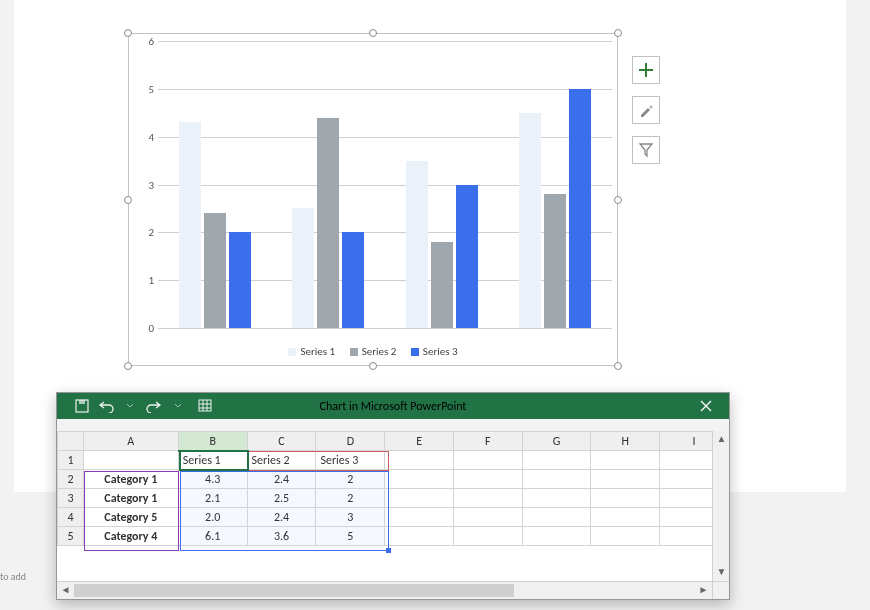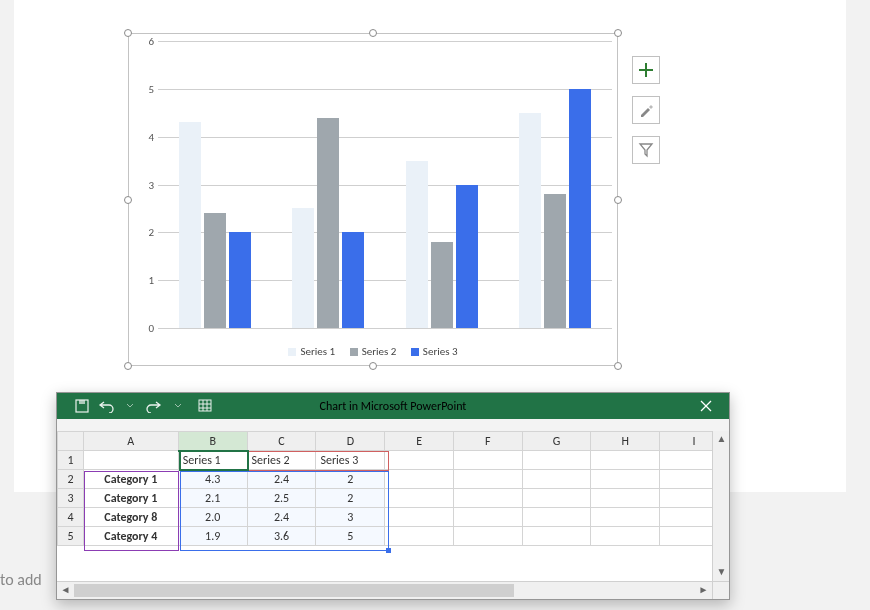--- a/index.html
+++ b/index.html
@@ -59,21 +59,21 @@
   .active-cell { position:absolute; border:2px solid #217346; pointer-events:none; }
   
   .vsb { position:absolute; right:0; top:38px; bottom:18px; width:17px; background:#f0f0f0; border-left:1px solid #d0d0d0; }
   .vsb .arrow { position:absolute; left:0; width:17px; height:17px; text-align:center; line-height:15px; color:#666; font-size:10px; }
   .hsb { position:absolute; left:0; right:17px; bottom:0; height:18px; background:#f0f0f0; border-top:1px solid #d0d0d0; }
   .hsb .track { position:absolute; left:17px; right:17px; top:2px; bottom:2px; }
   .hsb .thumb { position:absolute; left:0; top:0; bottom:0; width:440px; background:#cfcfcf; }
   .hsb .arrow { position:absolute; top:0; width:17px; height:18px; text-align:center; line-height:16px; color:#666; font-size:10px;}
   .corner-dead { position:absolute; right:0; bottom:0; width:17px; height:18px; background:#f0f0f0; border-left:1px solid #d0d0d0; border-top:1px solid #d0d0d0;}
   
-  .footer-hint { position:absolute; left:0; top:570px; font-size:16px; color:#888; }
+  .footer-hint { position:absolute; left:0; top:570px; font-size:10px; color:#888; }
 </style>
 </head>
 <body>
 
 <div class="slide-area"></div>
 
 <div class="chart-obj">
   <div class="chart-border"></div>
   <div class="corner tl"></div>
   <div class="corner tr"></div>
@@ -244,34 +244,34 @@
             <td class="num selband">2.5</td>
             <td class="num selband">2</td>
             <td class=""></td>
             <td class=""></td>
             <td class=""></td>
             <td class=""></td>
             <td class=""></td>
           </tr>
           <tr>
             <th class="hrow">4</th>
-            <td class="cat">Category 8</td>
+            <td class="cat">Category 5</td>
             <td class="num selband">2.0</td>
             <td class="num selband">2.4</td>
             <td class="num selband">3</td>
             <td class=""></td>
             <td class=""></td>
             <td class=""></td>
             <td class=""></td>
             <td class=""></td>
           </tr>
           <tr>
             <th class="hrow">5</th>
             <td class="cat">Category 4</td>
-            <td class="num selband">1.9</td>
+            <td class="num selband">6.1</td>
             <td class="num selband">3.6</td>
             <td class="num selband">5</td>
             <td class=""></td>
             <td class=""></td>
             <td class=""></td>
             <td class=""></td>
             <td class=""></td>
           </tr>
         </tbody>
       </table>

